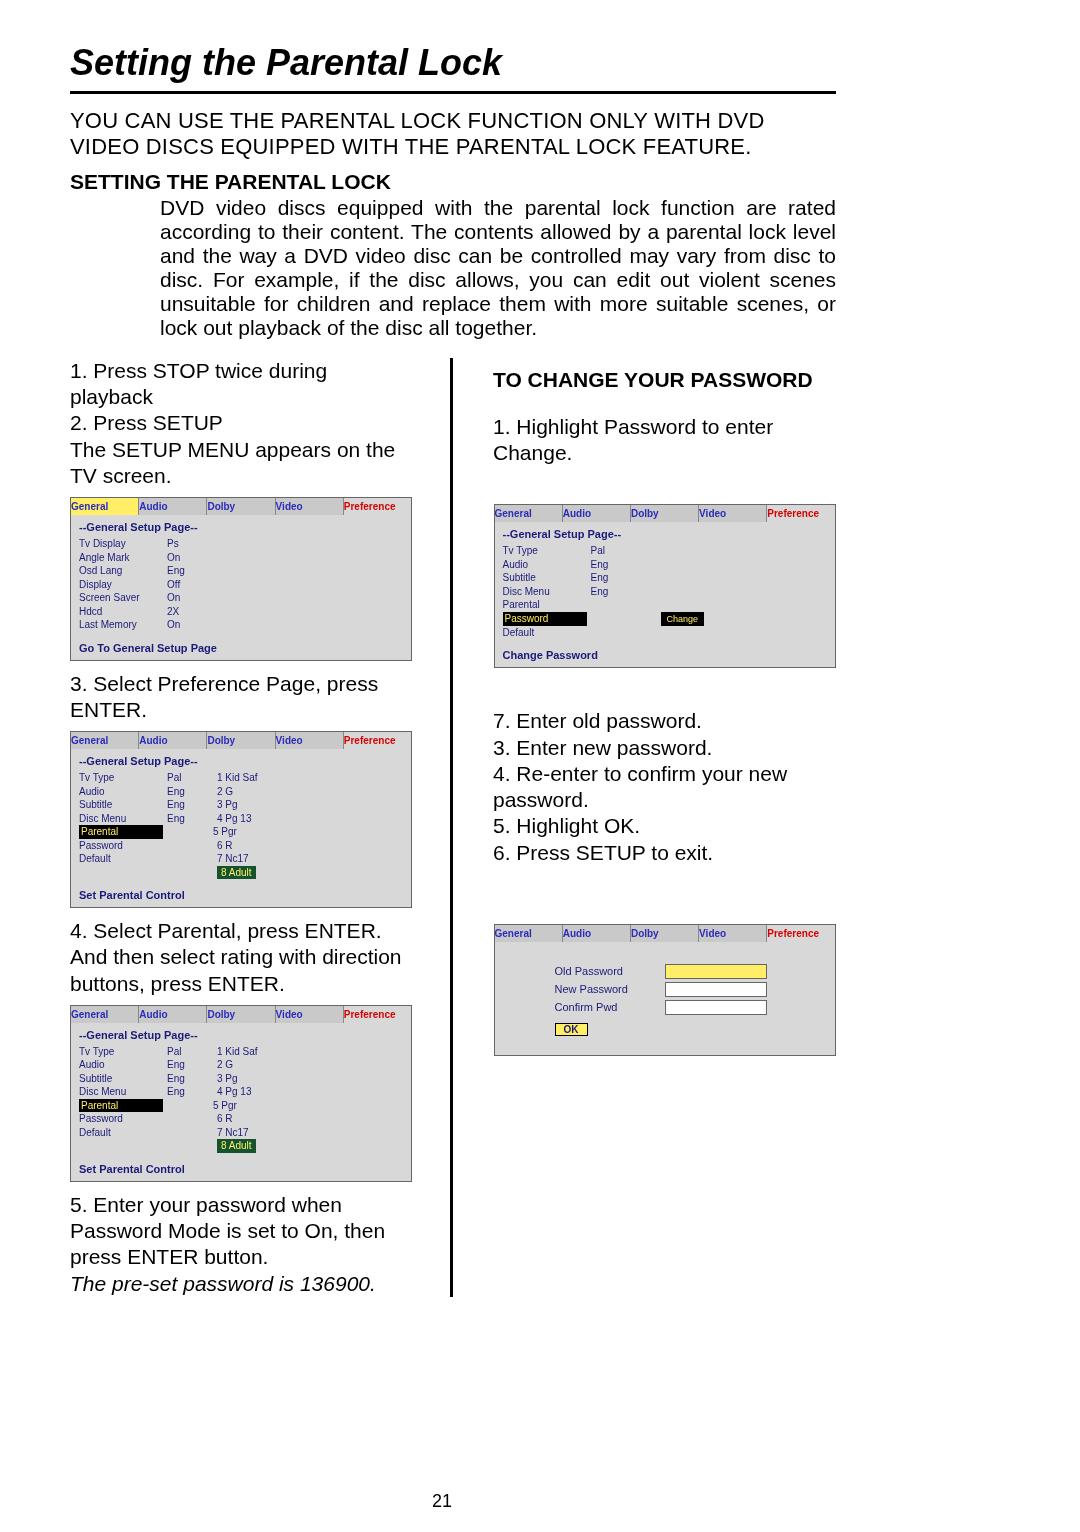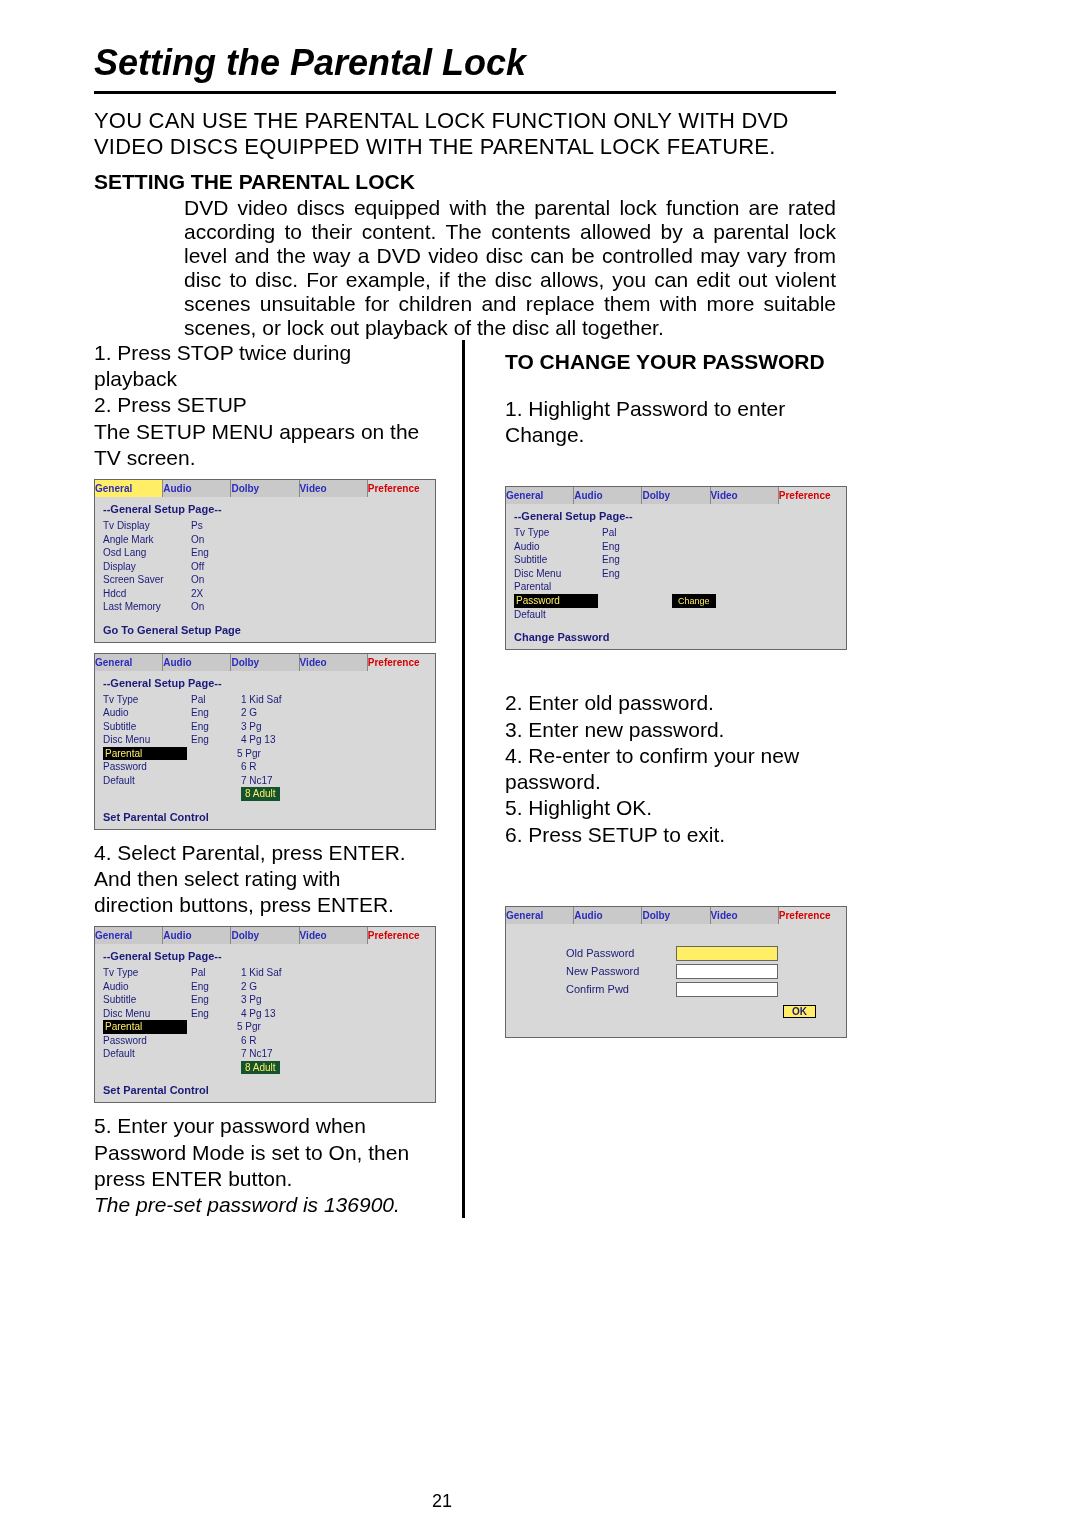--- a/index.html
+++ b/index.html
@@ -1,21 +1,21 @@
 <!DOCTYPE html>
 <html><head>
 <meta charset="utf-8">
 <style>
 body{margin:0;background:#fff;font-family:Arial,Helvetica,sans-serif;color:#000}
-.page{width:896px;height:1532px;box-sizing:border-box;padding:40px 60px 40px 94px;position:relative}
+.page{width:896px;height:1532px;box-sizing:border-box;padding:40px 60px 40px 70px;position:relative}
 .title{font-size:36px;font-weight:bold;font-style:italic;margin:0 0 4px 0;border-bottom:3px solid #000;line-height:1.3;padding-bottom:4px}
 .intro{font-size:22px;letter-spacing:.2px;margin:14px 0 8px 0}
 .section-h{font-size:21px;font-weight:bold;margin:10px 0 2px 0}
 .para{font-size:21px;margin:0;text-align:justify;padding-left:90px}
-.cols{display:flex;}
+.cols{display:flex;margin-top:18px}
 .colL{width:50%;padding-right:38px;box-sizing:border-box;border-right:3px solid #000}
 .colR{width:50%;padding-left:40px;box-sizing:border-box}
 .body{font-size:21px;line-height:1.25}
 .ital{font-style:italic}
 .pageno{position:absolute;bottom:20px;left:0;right:12px;text-align:center;font-size:18px}
 
 .setup{border:1px solid #666;background:#d8d8d8;width:340px;margin:8px auto 10px auto;font-family:Arial,sans-serif}
 .tabs{display:flex}
 .tab{flex:1;font-size:10px;font-weight:bold;padding:3px 0;background:#c9c9c9;border-right:1px solid #888;color:#2b2bbd}
 .tab:last-child{border-right:none}
@@ -31,21 +31,21 @@
 .hlv{background:#14532d;color:#ffee66;display:inline-block;padding:0 4px}
 .foot{font-size:11px;font-weight:bold;color:#1a1a7a;padding:6px 8px}
 .chg{background:#000;color:#ffee66;font-size:9px;padding:1px 6px;margin-left:24px}
 
 .pwd{border:1px solid #666;background:#d8d8d8;width:340px;margin:8px auto;font-family:Arial,sans-serif}
 .pwdbody{padding:22px 30px 18px 60px}
 .prow{display:flex;font-size:11px;font-weight:normal;color:#1a1a7a;align-items:center;margin-bottom:3px}
 .prow .pl{width:110px}
 .prow .pf{width:100px;height:13px;background:#fff;border:1px solid #666}
 .prow .pf.sel{background:#ffee66}
-.okw{text-align:right;margin-top:4px}
+.okw{text-align:left;margin-top:4px}
 .ok{display:inline-block;border:1px solid #000;background:#ffee66;font-size:10px;font-weight:bold;color:#1a1a7a;padding:0 8px}
 </style>
 </head>
 <body>
 
 <div class="page">
   <div class="title">Setting the Parental Lock</div>
   <div class="intro">YOU CAN USE THE PARENTAL LOCK FUNCTION ONLY WITH DVD VIDEO DISCS EQUIPPED WITH THE PARENTAL LOCK FEATURE.</div>
   <div class="section-h">SETTING THE PARENTAL LOCK</div>
   <p class="para">DVD video discs equipped with the parental lock function are rated according to their content.  The contents allowed by a parental lock level and the way a DVD video disc can be controlled may vary from disc to disc.  For example, if the disc allows, you can edit out violent scenes unsuitable for children and replace them with more suitable scenes, or lock out playback of the disc all together.</p>
@@ -91,20 +91,21 @@
               <span class="v">2X</span>
             </div>
             <div class="row">
               <span class="k">Last Memory</span>
               <span class="v">On</span>
             </div>
           </div>
         <div class="foot">Go To General Setup Page</div>
       </div>
 
+      <div class="body">3. Select Preference Page,  press ENTER.</div>
 
       <div class="setup">
         <div class="tabs">
           <div class="tab">General</div>
           <div class="tab">Audio</div>
           <div class="tab">Dolby</div>
           <div class="tab">Video</div>
           <div class="tab sel selR">Preference</div>
         </div>
         <div class="pagehd">--General Setup Page--</div>
@@ -256,21 +257,21 @@
             </div>
             <div class="row">
               <span class="k">Default</span>
               <span class="v"></span>
             </div>
           </div>
         <div class="foot">Change Password</div>
       </div>
 
       <div style="height:30px"></div>
-      <div class="body">2. Enter old password.</div>
+      <div class="body">7. Enter old password.</div>
       <div class="body">3. Enter new password.</div>
       <div class="body">4. Re-enter to confirm your new password.</div>
       <div class="body">5. Highlight OK.</div>
       <div class="body">6. Press SETUP to exit.</div>
       <div style="height:50px"></div>
 
       <div class="pwd">
         <div class="tabs">
           <div class="tab">General</div>
           <div class="tab">Audio</div>

